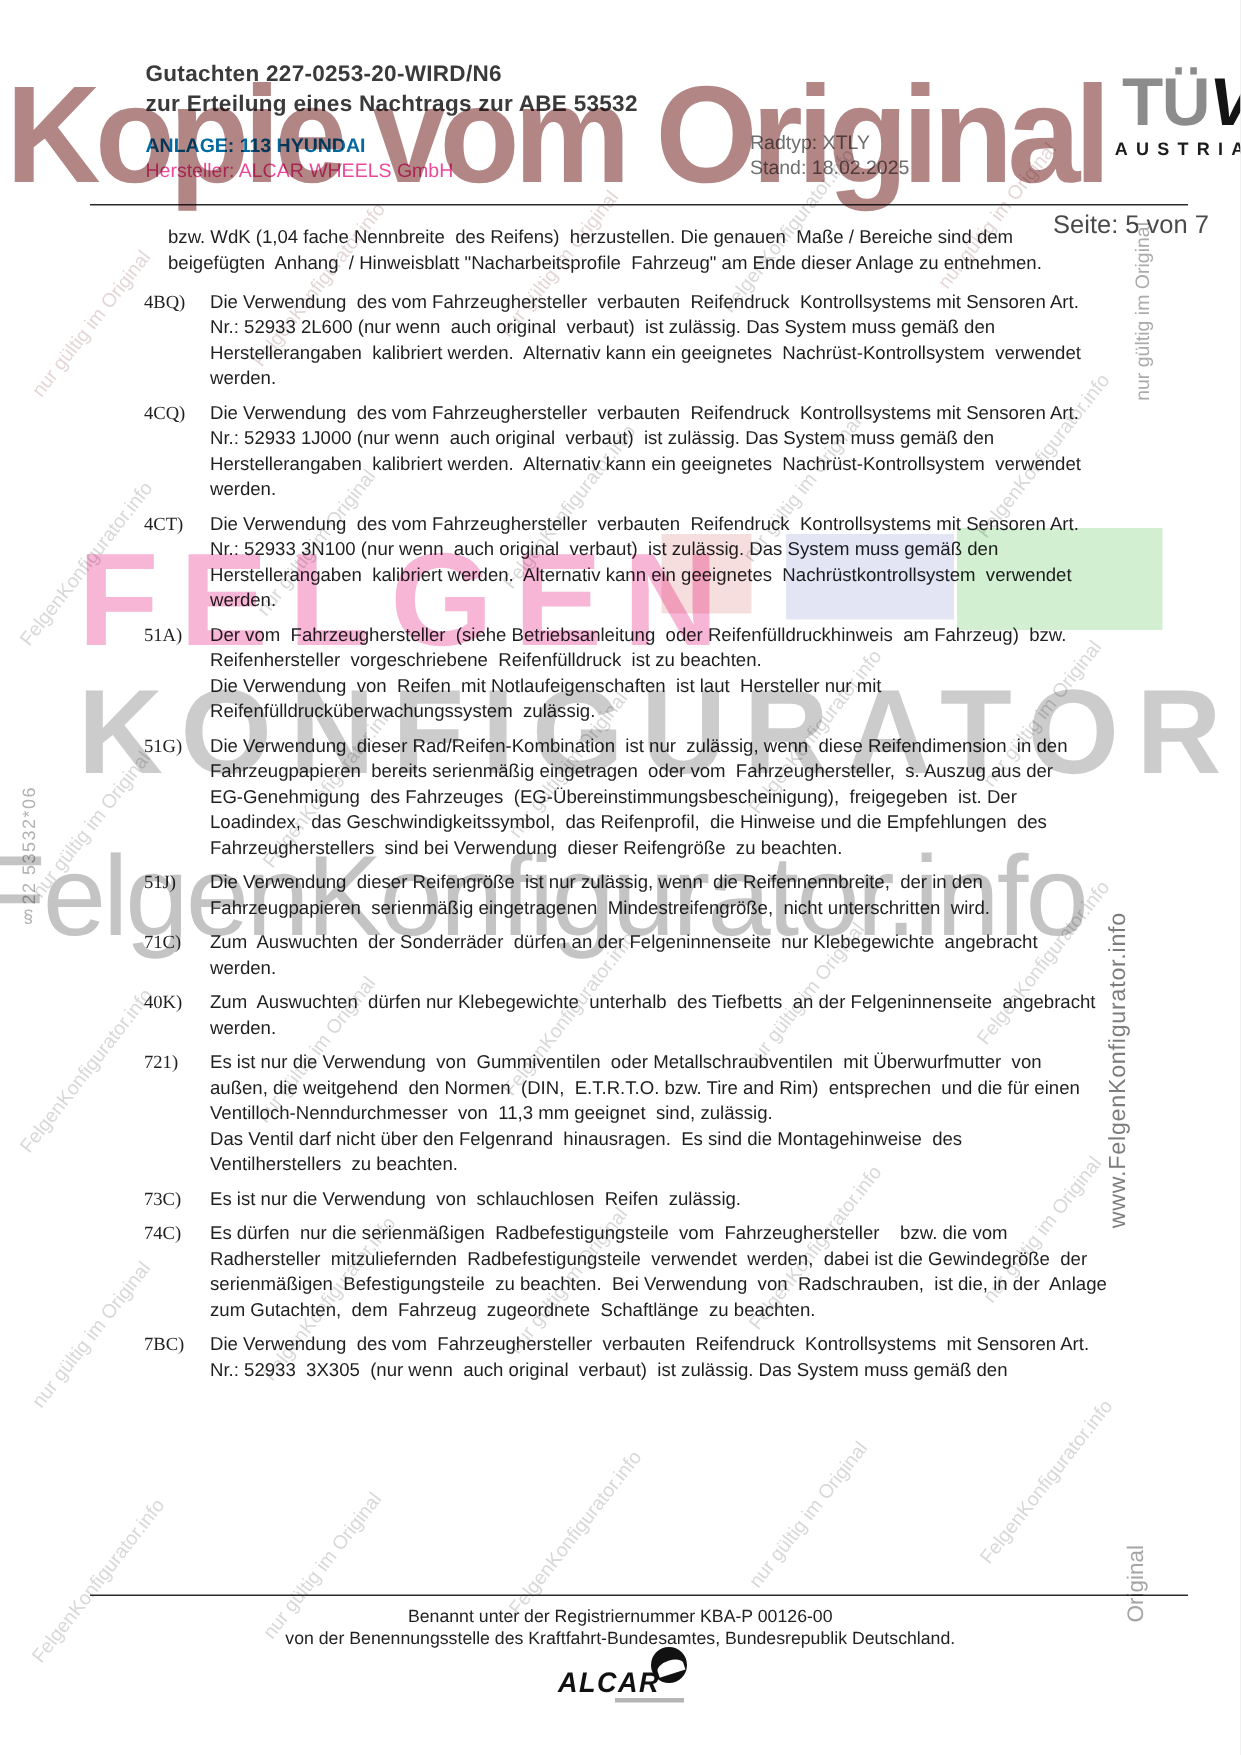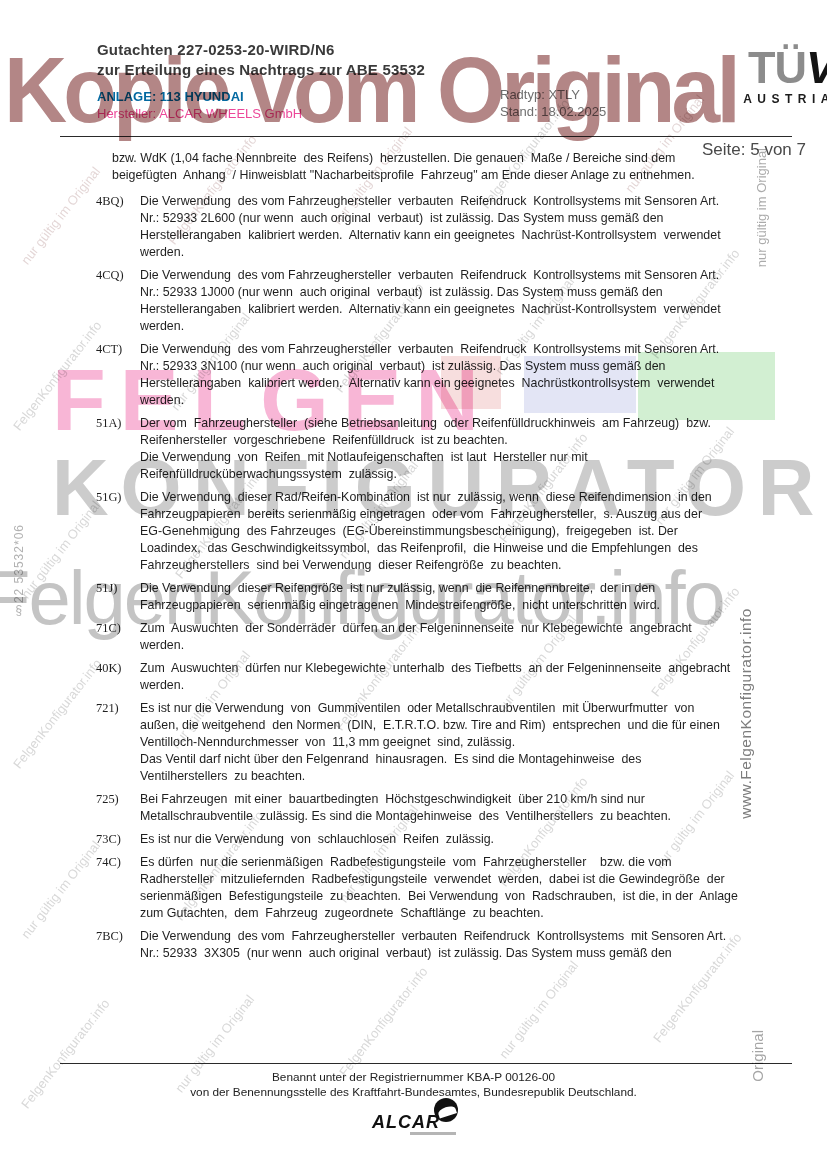--- a/index.html
+++ b/index.html
@@ -174,25 +174,20 @@
         </div>
         <div class="item">
           <span class="code">721)</span>
           <span class="text">Es ist nur die Verwendung  von  Gummiventilen  oder Metallschraubventilen  mit Überwurfmutter  von
 außen, die weitgehend  den Normen  (DIN,  E.T.R.T.O. bzw. Tire and Rim)  entsprechen  und die für einen
 Ventilloch-Nenndurchmesser  von  11,3 mm geeignet  sind, zulässig.
 Das Ventil darf nicht über den Felgenrand  hinausragen.  Es sind die Montagehinweise  des
 Ventilherstellers  zu beachten.</span>
         </div>
         <div class="item">
-          <span class="code">725)</span>
-          <span class="text">Bei Fahrzeugen  mit einer  bauartbedingten  Höchstgeschwindigkeit  über 210 km/h sind nur
-Metallschraubventile  zulässig. Es sind die Montagehinweise  des  Ventilherstellers  zu beachten.</span>
-        </div>
-        <div class="item">
           <span class="code">73C)</span>
           <span class="text">Es ist nur die Verwendung  von  schlauchlosen  Reifen  zulässig.</span>
         </div>
         <div class="item">
           <span class="code">74C)</span>
           <span class="text">Es dürfen  nur die serienmäßigen  Radbefestigungsteile  vom  Fahrzeughersteller    bzw. die vom
 Radhersteller  mitzuliefernden  Radbefestigungsteile  verwendet  werden,  dabei ist die Gewindegröße  der
 serienmäßigen  Befestigungsteile  zu beachten.  Bei Verwendung  von  Radschrauben,  ist die, in der  Anlage
 zum Gutachten,  dem  Fahrzeug  zugeordnete  Schaftlänge  zu beachten.</span>
         </div>

